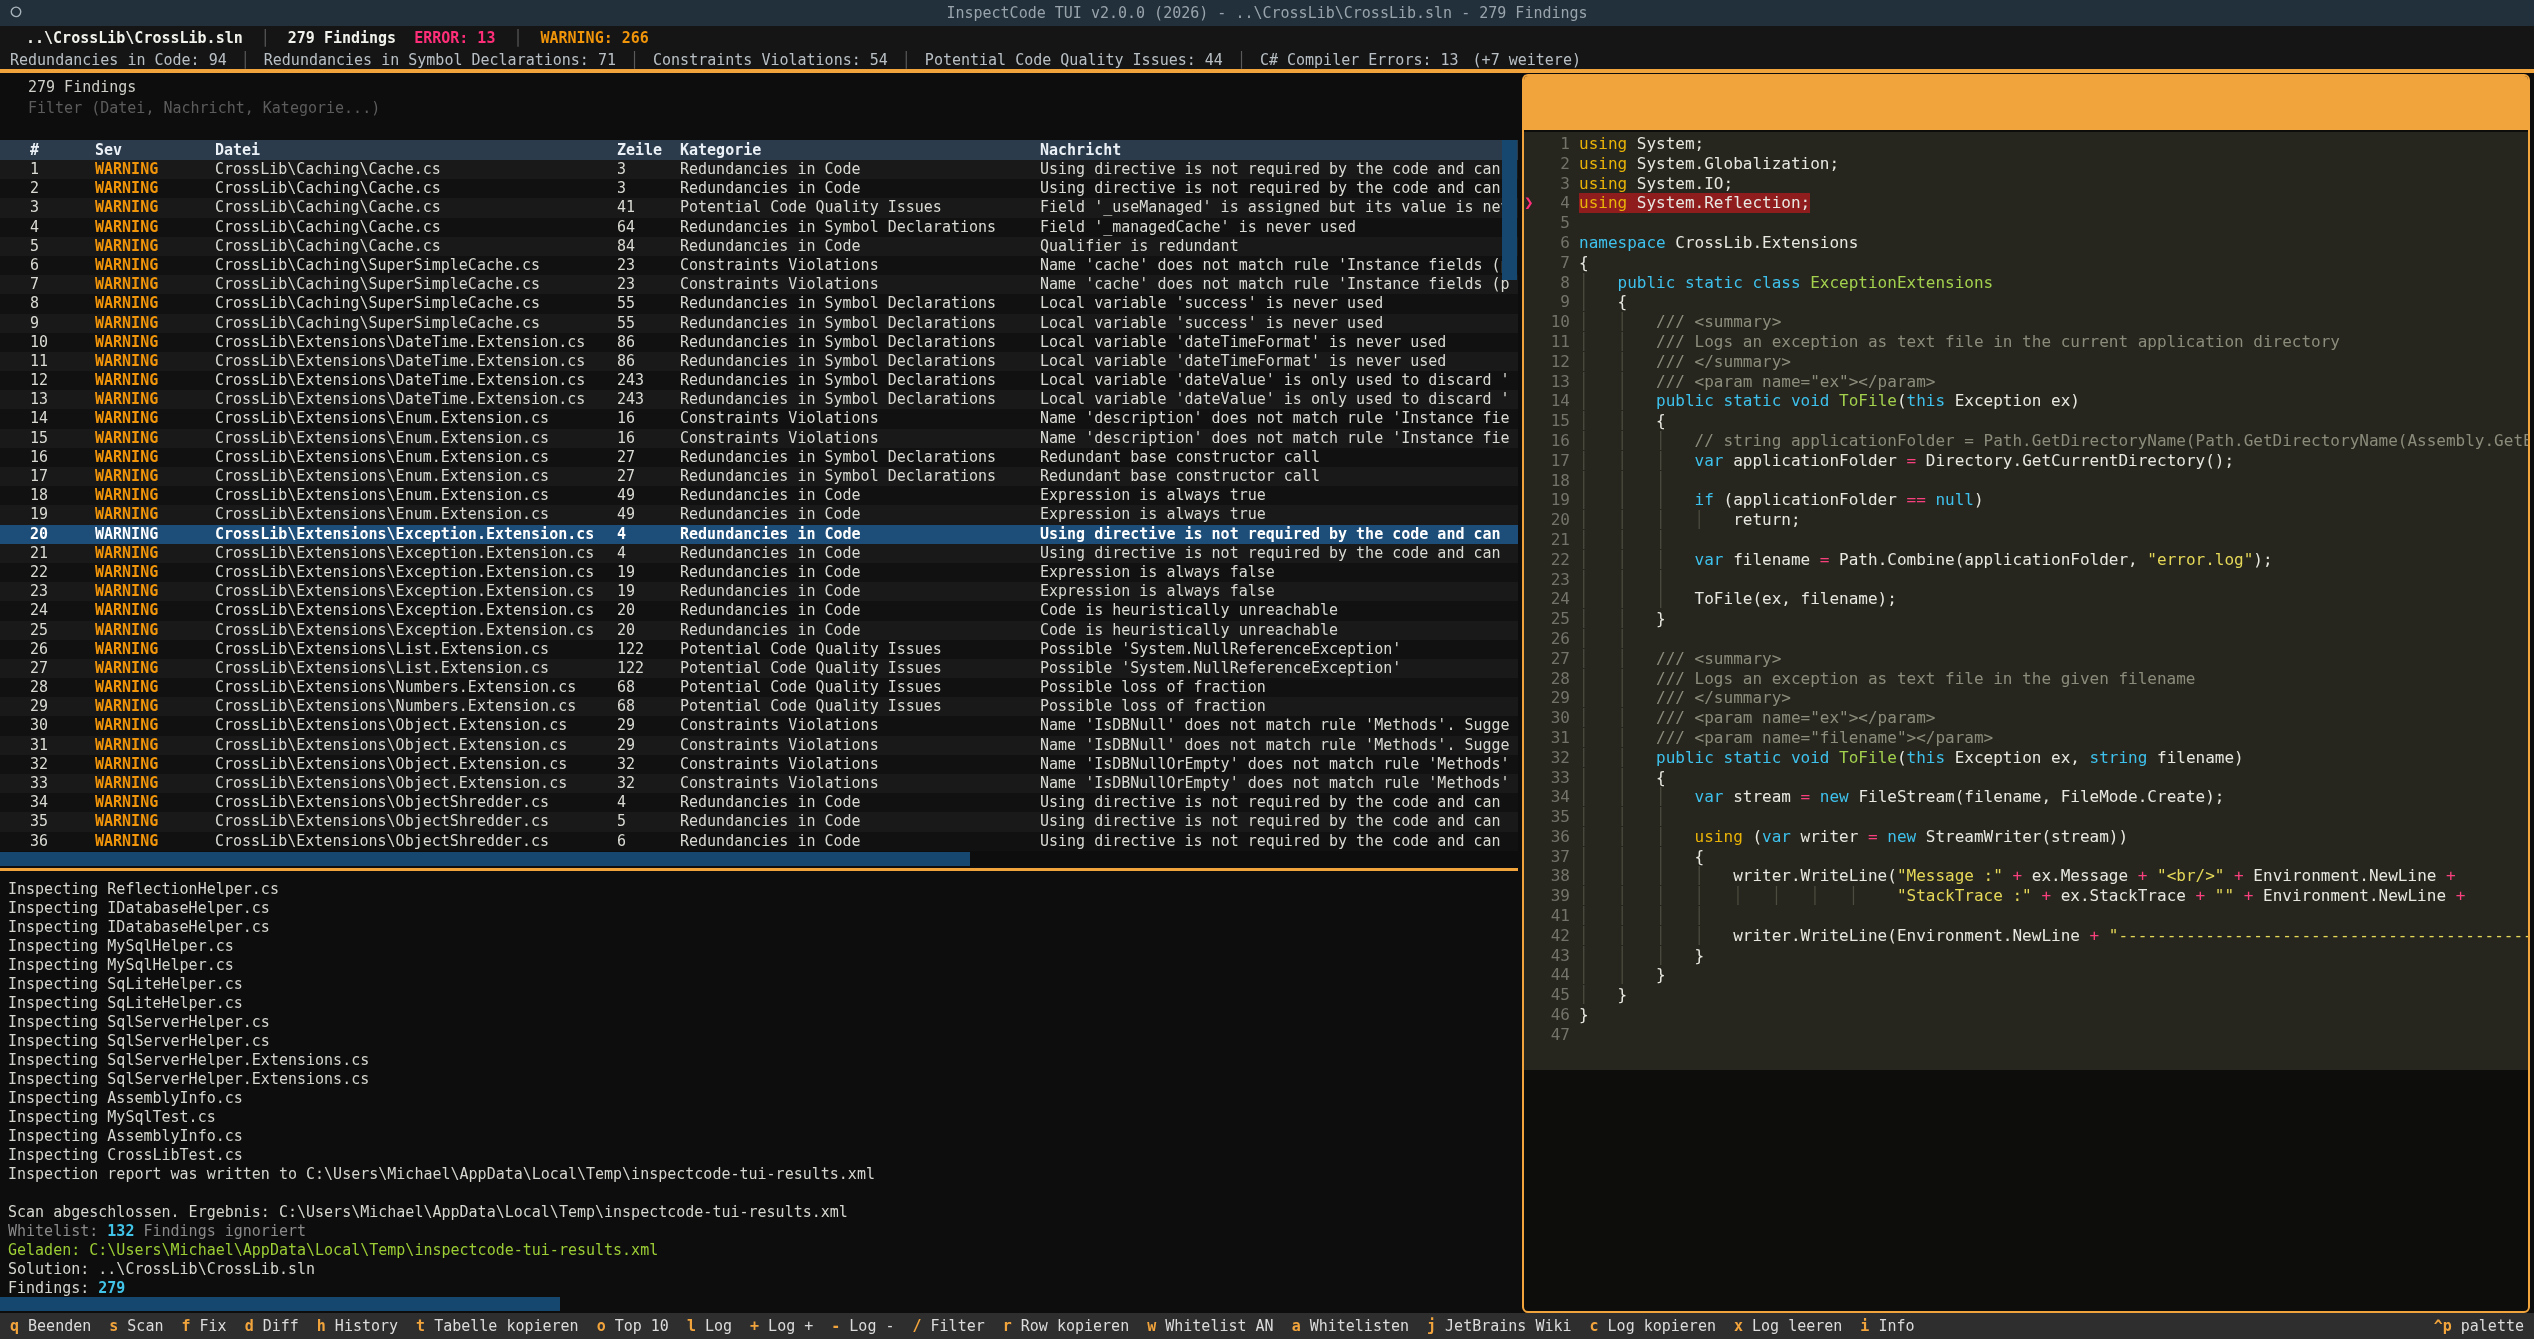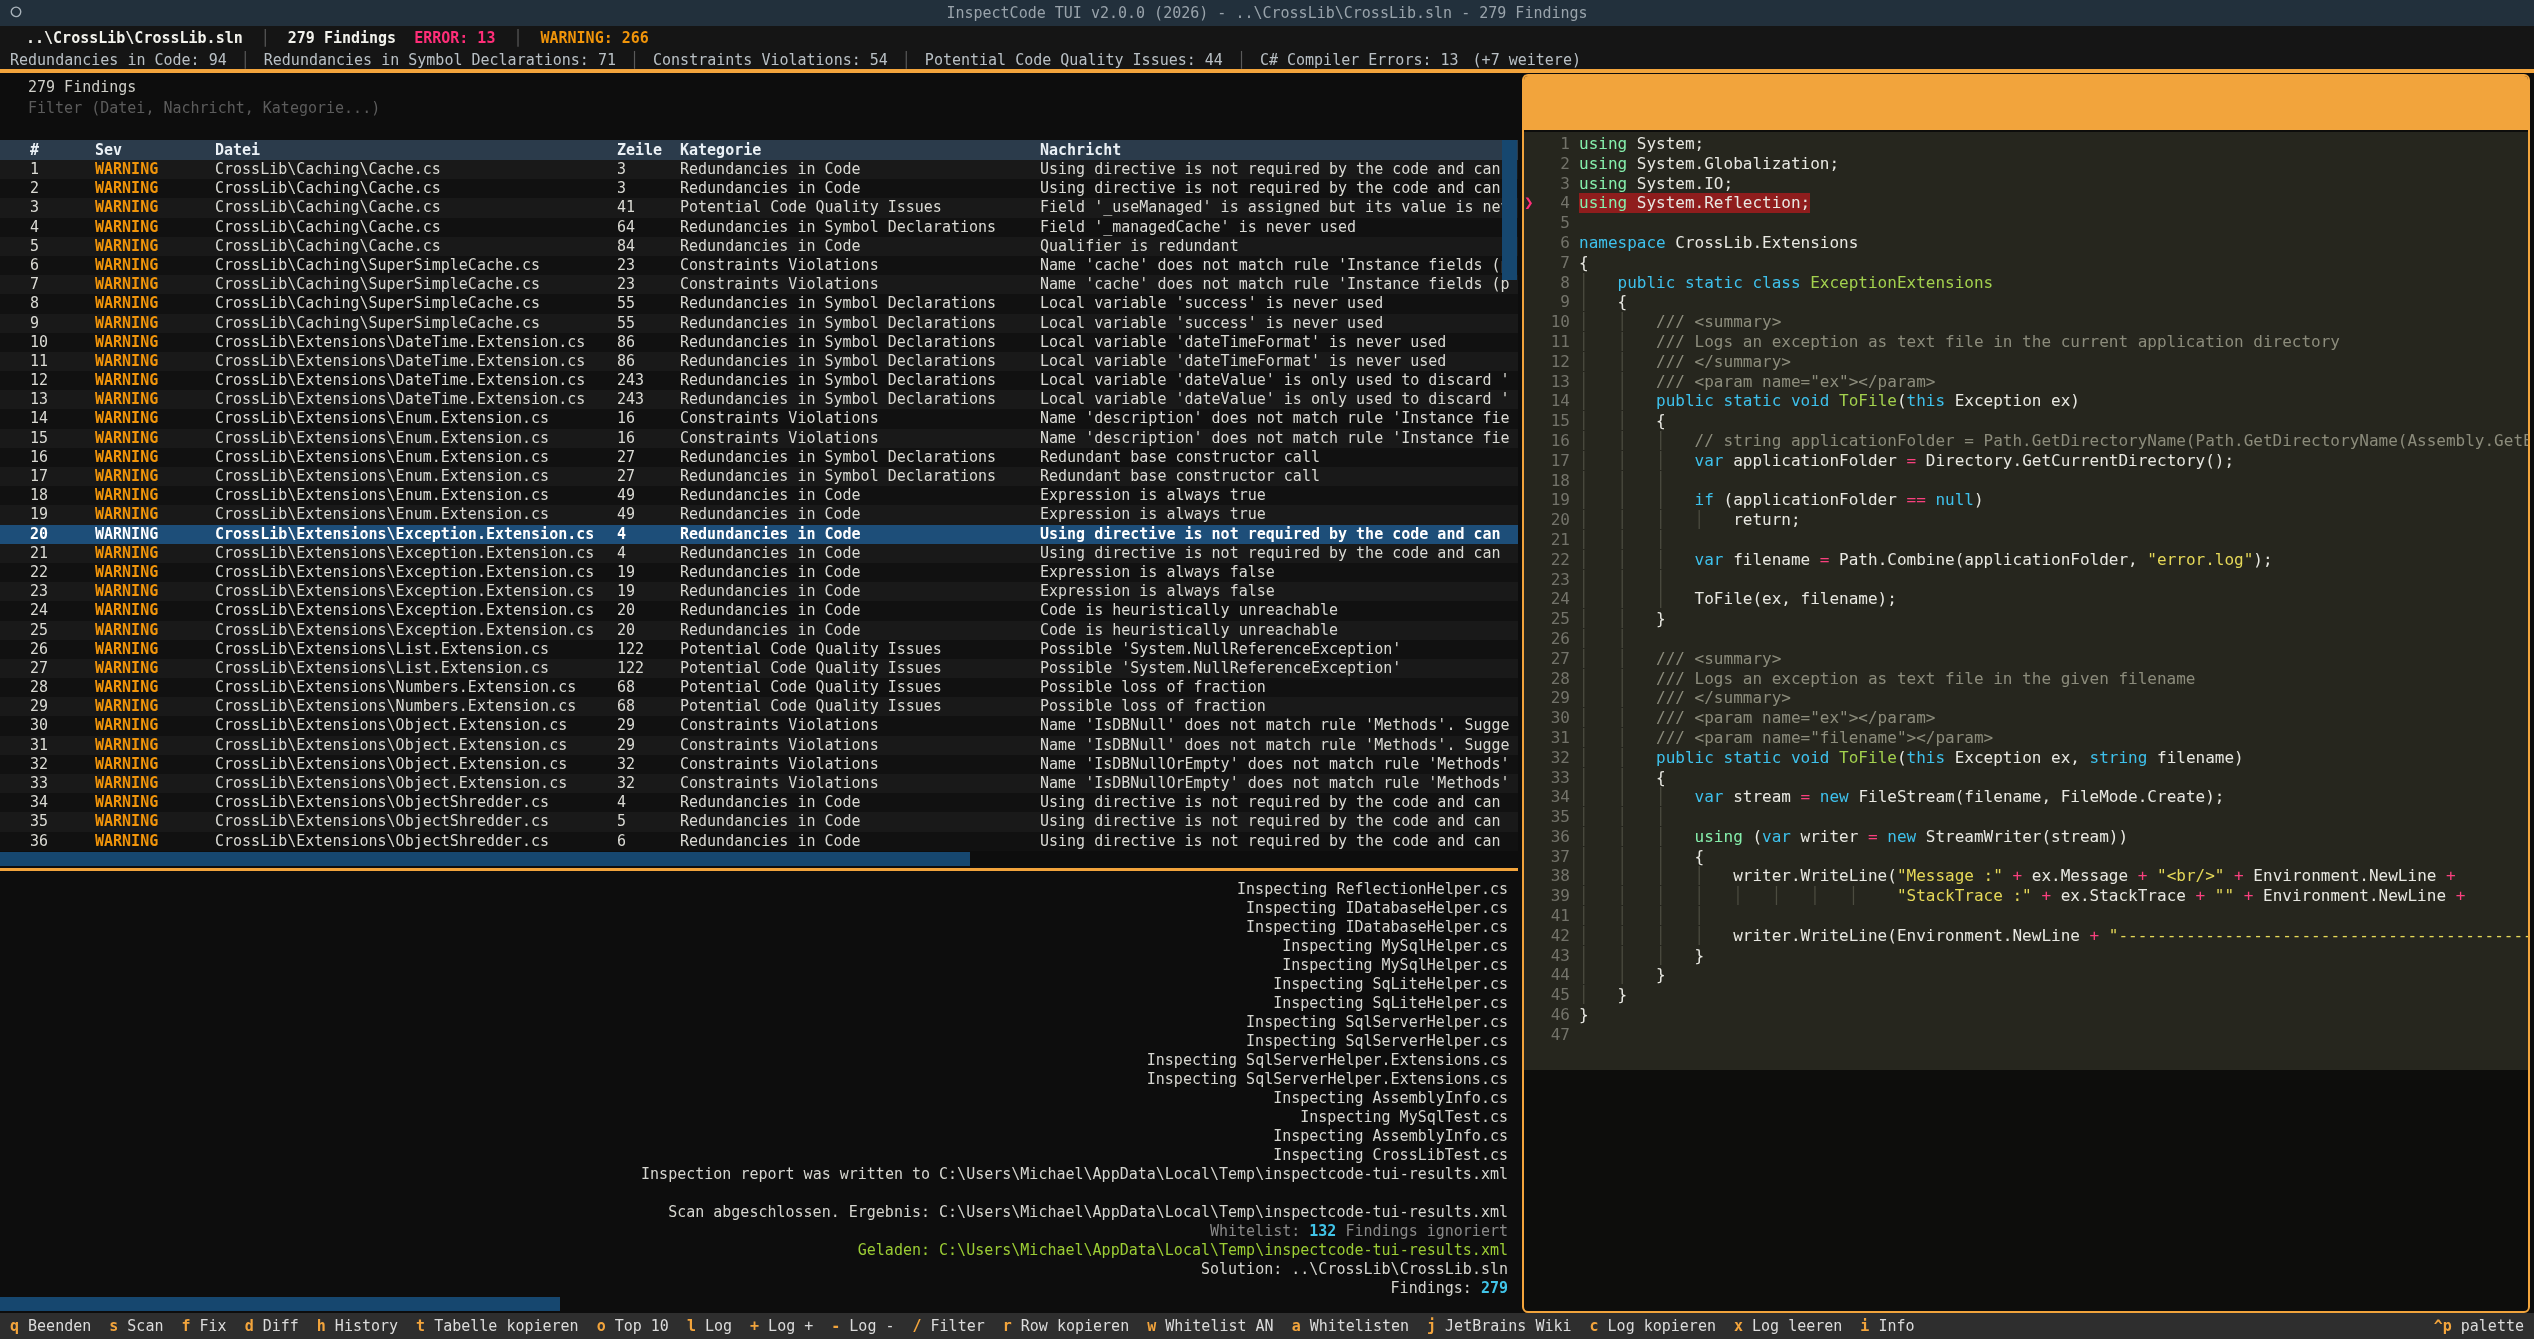--- a/index.html
+++ b/index.html
@@ -33,41 +33,41 @@
   .c-num{width:65px;flex:none;overflow:hidden;}
   .c-sev{width:120px;flex:none;color:#F0940A;font-weight:bold;overflow:hidden;}
   .c-file{width:402px;flex:none;overflow:hidden;}
   .c-line{width:63px;flex:none;overflow:hidden;}
   .c-cat{width:360px;flex:none;overflow:hidden;}
   .c-msg{flex:1;overflow:hidden;}
   .vthumb{position:absolute;left:1502px;top:140px;width:15px;height:140px;background:#16476F;}
   .hthumb1{position:absolute;left:0;top:852px;width:970px;height:14px;background:#16476F;}
   .hr-log{position:absolute;left:0;top:868px;width:1518px;height:3px;background:#F2A43C;}
   .log{position:absolute;left:8px;top:880px;width:1500px;height:418px;overflow:hidden;}
-  .logline{height:19px;line-height:19px;white-space:pre;text-align:right;}
+  .logline{height:19px;line-height:19px;white-space:pre;}
   .lg-fg{color:#D6D6D0;}
   .lg-dim{color:#8A8A8A;}
   .lg-cyan{color:#41C4E8;font-weight:bold;}
   .lg-green{color:#9CCD35;}
   .hthumb2{position:absolute;left:0;top:1297px;width:560px;height:14px;background:#16476F;}
   
   .right-panel{position:absolute;left:1522px;top:74px;width:1008px;height:1239px;box-sizing:border-box;
     border:2px solid #F2A43C;border-radius:6px;background:#0D0D0C;overflow:hidden;}
   .code-header{position:absolute;left:0;top:0;width:100%;height:54px;background:#F2A43C;color:#201500;
     font-weight:bold;padding:3px 12px;box-sizing:border-box;line-height:24px;white-space:pre;overflow:hidden;}
   .code-area{position:absolute;left:0;top:56px;width:100%;height:938px;background:#26261E;
     overflow:hidden;padding-top:2px;box-sizing:border-box;}
   .cline{height:19.8px;line-height:19.8px;white-space:pre;font-size:16px;display:flex;}
   .mark{width:14px;flex:none;color:transparent;}
   .cline.hl .mark{color:#FF2E78;font-weight:bold;}
   .gut{width:32px;flex:none;text-align:right;color:#73736A;margin-right:9px;}
   .ctext{flex:none;}
   .cline.hl .ctext{background:#8F1D1D;}
   .tok-k{color:#3EC1EC;}
-  .tok-kg{color:#86efac;}
+  .tok-kg{color:#eab308;}
   .tok-m{color:#A3D14E;}
   .tok-o{color:#F9407E;}
   .tok-s{color:#E5D858;}
   .tok-c{color:#8C8C7C;}
   .tok-t{color:#E8E8E2;}
   .tok-g{color:#4C4C40;}
   
   .footer{position:absolute;left:0;top:1313px;width:2534px;height:26px;background:#2E2E2E;
     display:flex;align-items:center;padding:0 10px;box-sizing:border-box;}
   .fitems{display:flex;gap:18px;flex:1;white-space:nowrap;overflow:hidden;}

